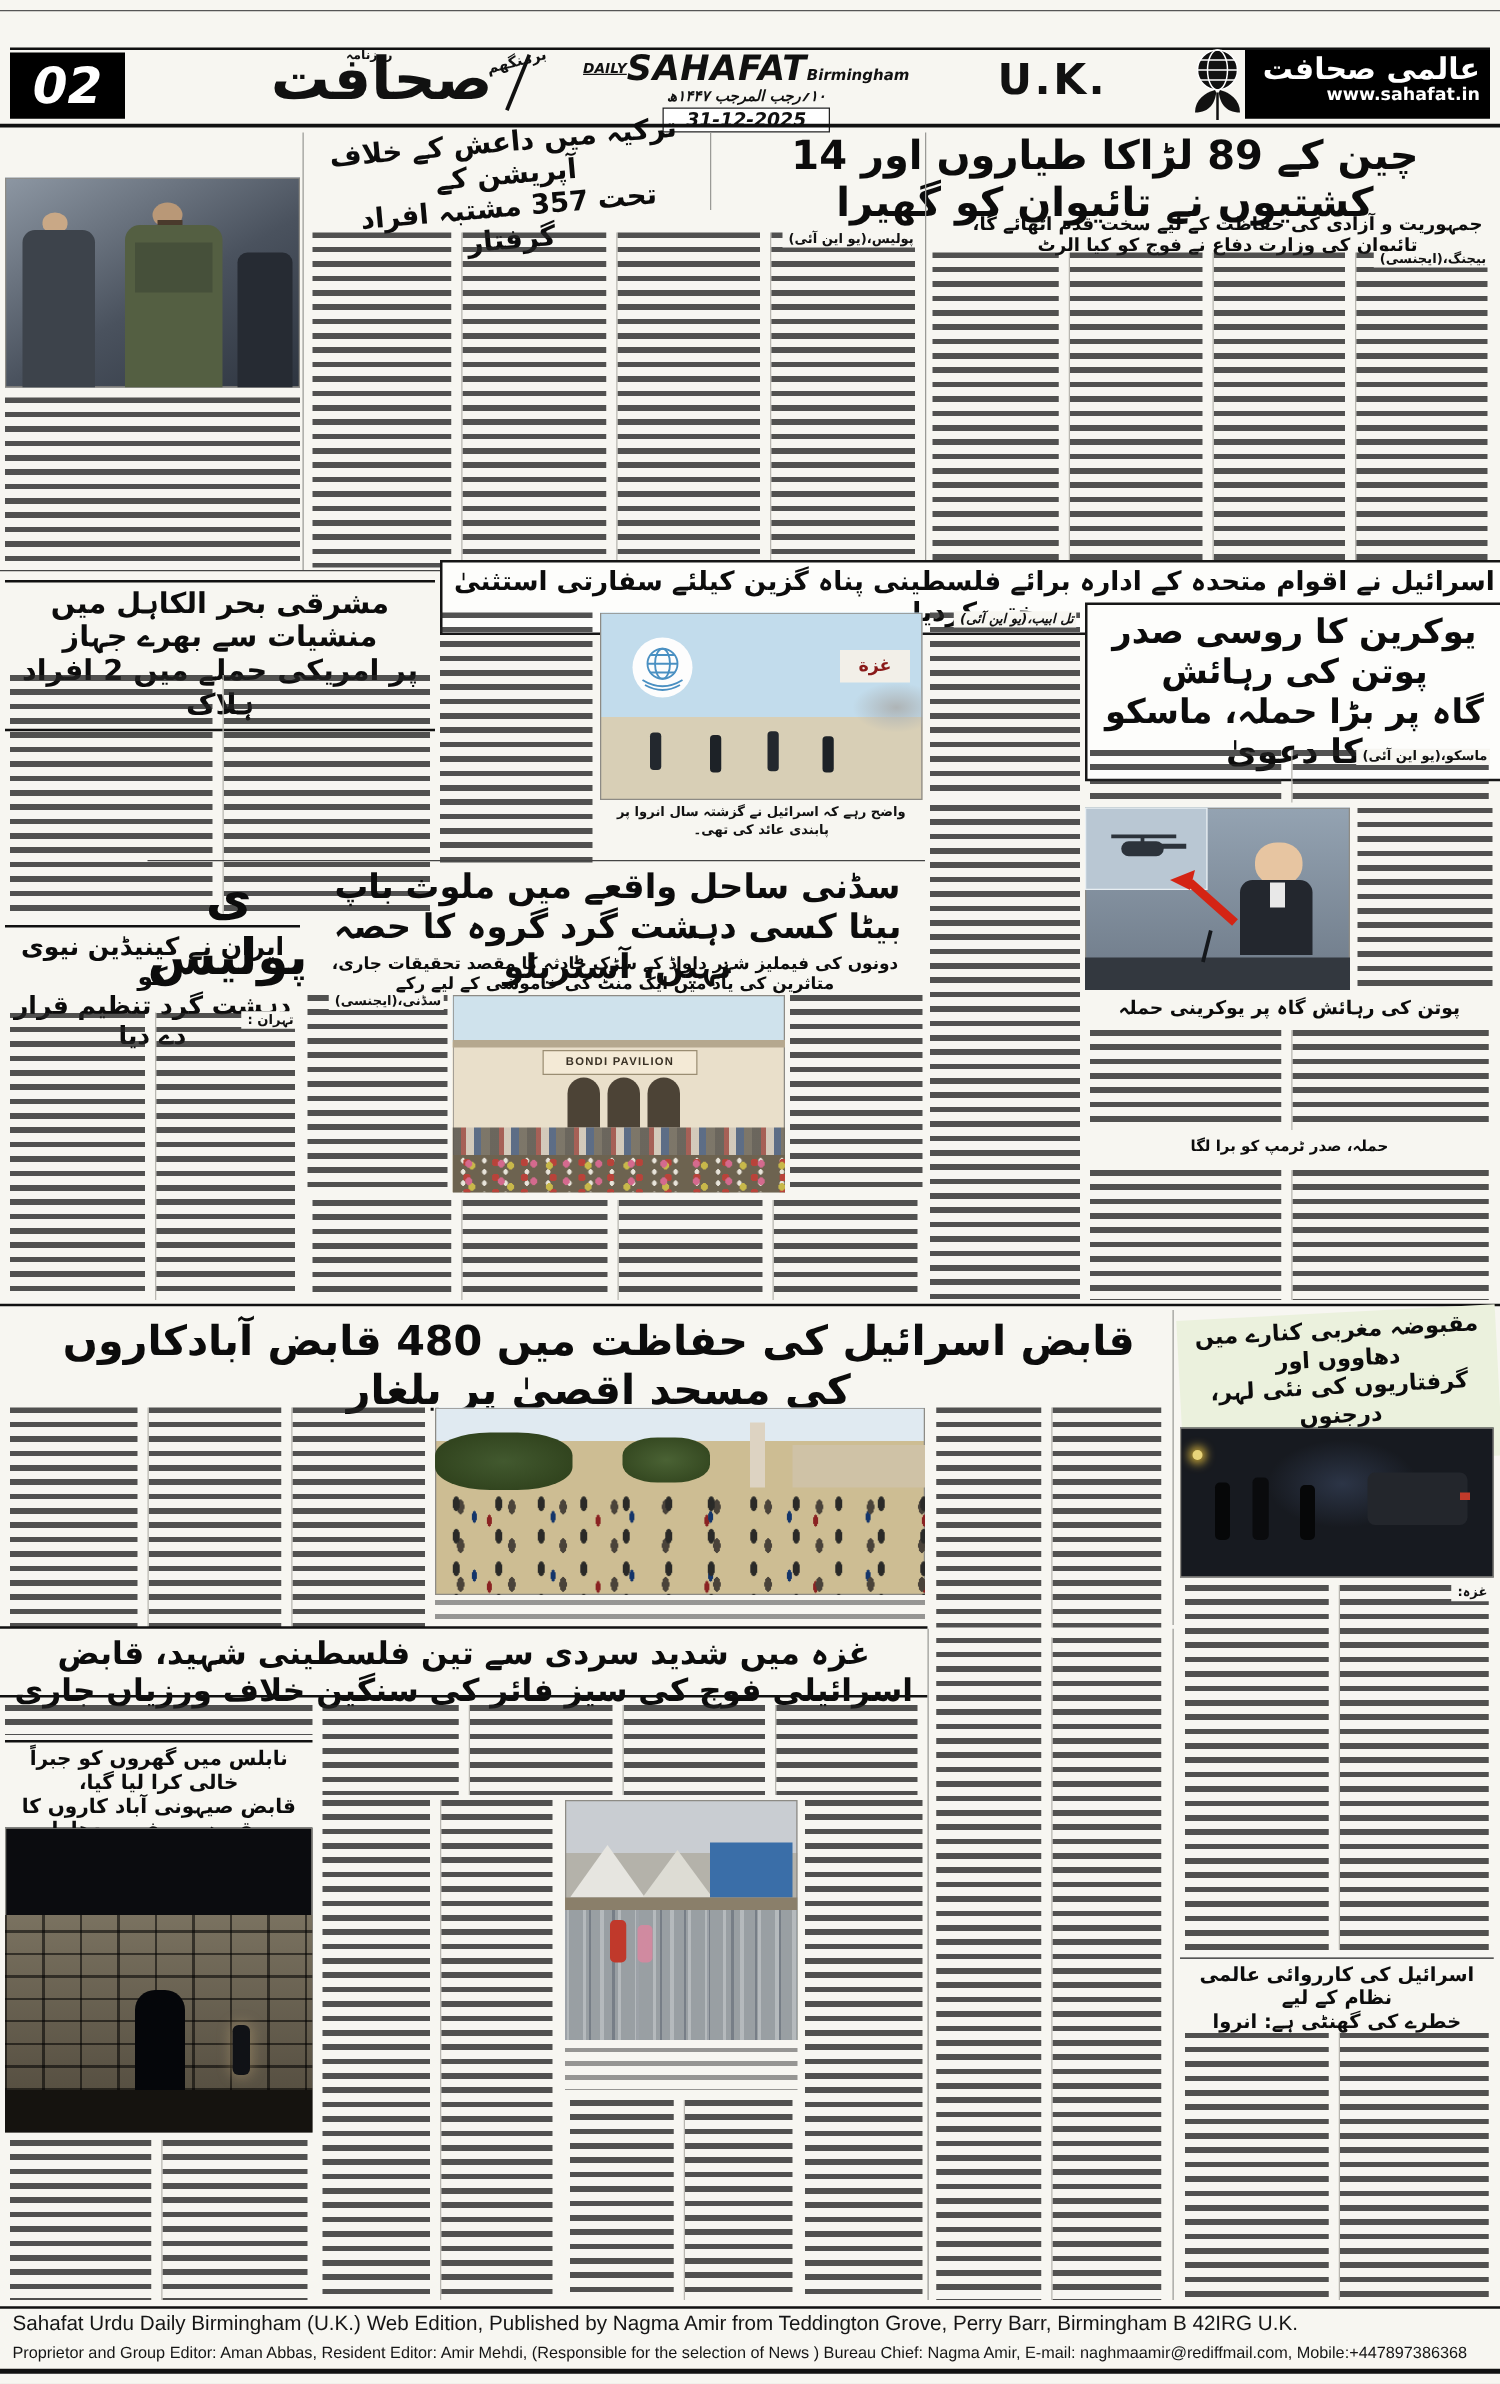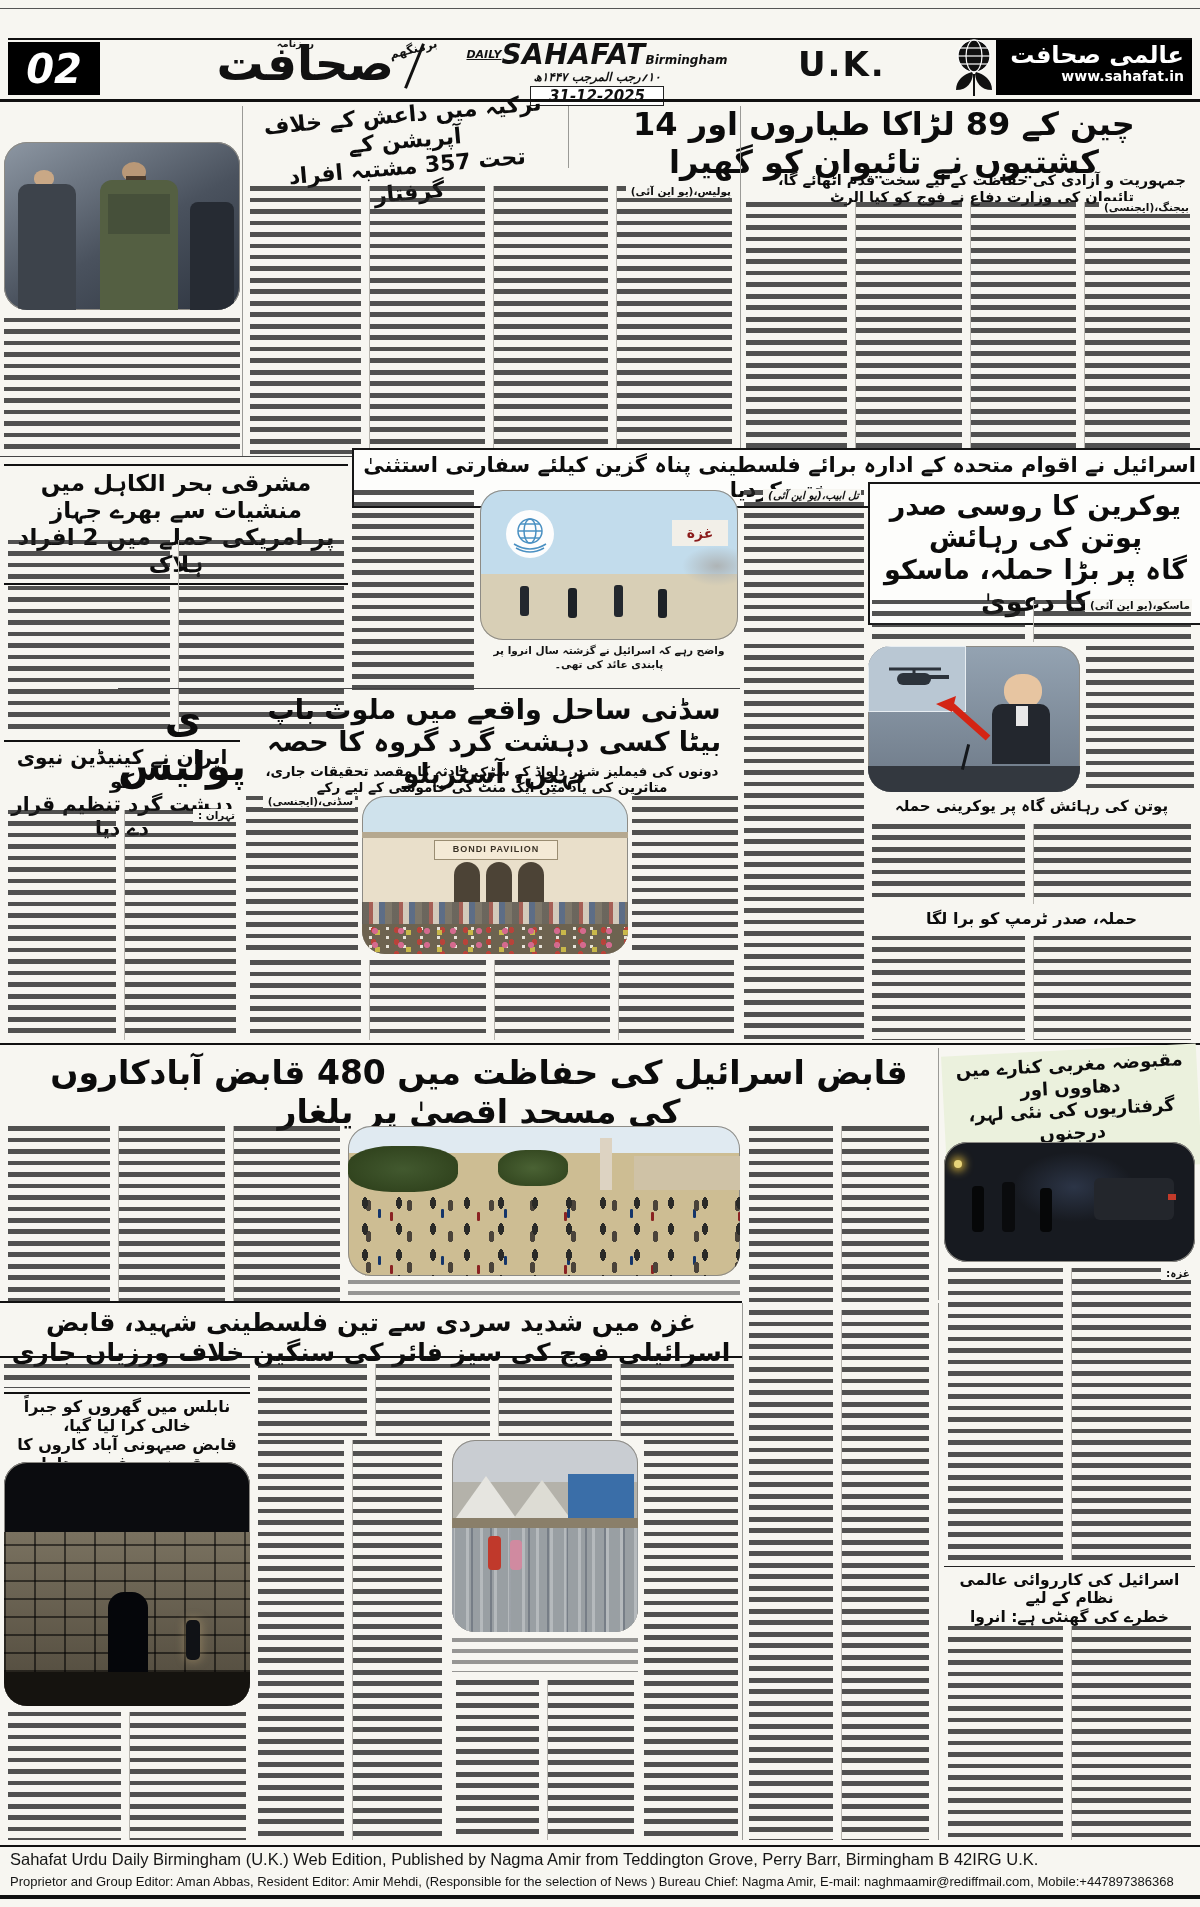--- a/index.html
+++ b/index.html
@@ -12,21 +12,21 @@
   .vrule{background:#9a9a96;width:1px;}
   .sim{background-image:repeating-linear-gradient(to bottom,rgba(34,34,34,.78) 0 4.5px,transparent 4.5px 11.5px);}
   .sim.light{background-image:repeating-linear-gradient(to bottom,rgba(70,70,70,.55) 0 4px,transparent 4px 11px);}
   .cols{display:flex;}
   .cols>div{flex:1;margin:0 4px;}
   .cols>div+div{border-left:1px solid #b8b6b0;padding-left:4px;}
   .lede{position:absolute;top:-1px;right:3px;font-size:10.5px;font-weight:bold;direction:rtl;
         background:#f7f6f1;padding:0 2px 1px 5px;z-index:3;white-space:nowrap;}
   .boxhl{border:2px solid #161616;background:#fdfdfb;}
   .caption{font-size:10.5px;font-weight:bold;text-align:center;direction:rtl;line-height:1.3;}
-  .photo{overflow:hidden;position:absolute;box-shadow:0 0 0 1px #8d8b85 inset;border-radius:23px;}
+  .photo{overflow:hidden;position:absolute;box-shadow:0 0 0 1px #8d8b85 inset;}
   .footer-line{font-family:"Liberation Sans",sans-serif;color:#151515;white-space:nowrap;}
 </style>
 </head>
 <body>
 
 <div id="page">
 
   <div class="abs rule" style="left:0;top:8px;width:1200px;height:1px;background:#555;"></div>
 
   <div class="abs rule" style="left:8px;top:38px;width:1184px;height:2px;"></div>
@@ -188,21 +188,21 @@
     <div class="abs" style="left:96px;bottom:22px;width:3px;height:26px;background:#14171b;transform:rotate(14deg);"></div>
   </div>
   <div class="abs sim" style="left:1086px;top:646px;width:108px;height:146px;"></div>
   <div class="abs hl" style="left:868px;top:798px;width:327px;font-size:15px;">پوتن کی رہائش گاہ پر یوکرینی حملہ</div>
   <div class="abs" style="left:868px;top:824px;width:327px;height:80px;">
     <div class="cols" style="height:100%;">
       <div class="sim"></div>
       <div class="sim"></div>
     </div>
   </div>
-  <div class="abs hl" style="left:868px;top:910px;width:327px;font-size:16px;">حملہ، صدر ٹرمپ کو برا لگا</div>
+  <div class="abs hl" style="left:868px;top:910px;width:327px;font-size:12px;">حملہ، صدر ٹرمپ کو برا لگا</div>
   <div class="abs" style="left:868px;top:936px;width:327px;height:104px;">
     <div class="cols" style="height:100%;">
       <div class="sim"></div>
       <div class="sim"></div>
     </div>
   </div>
 
   <div class="abs rule" style="left:118px;top:688px;width:622px;height:1px;background:#444;"></div>
   <div class="abs hl" style="left:250px;top:694px;width:488px;font-size:27px;">سڈنی ساحل واقعے میں ملوث باپ بیٹا کسی دہشت گرد گروہ کا حصہ نہیں، آسٹریلو</div>
   <div class="abs hl" style="left:246px;top:764px;width:492px;font-size:13.5px;">دونوں کی فیملیز شہر داواڈ کے سڑک حادثہ کا مقصد تحقیقات جاری، متاثرین کی یاد میں ایک منٹ کی خاموشی کے لیے رکے</div>

